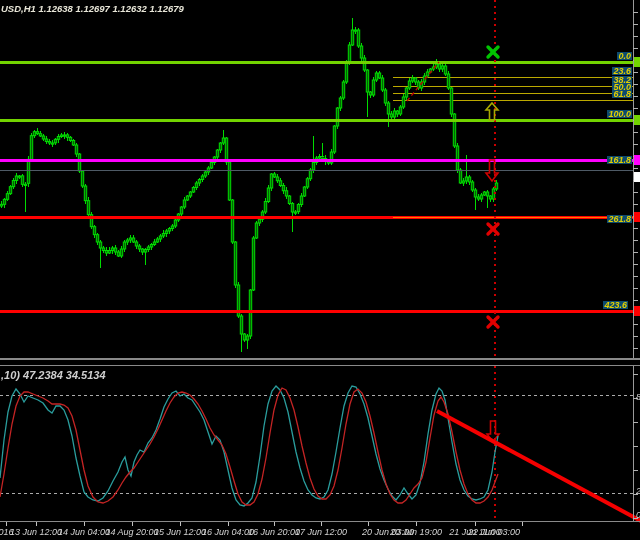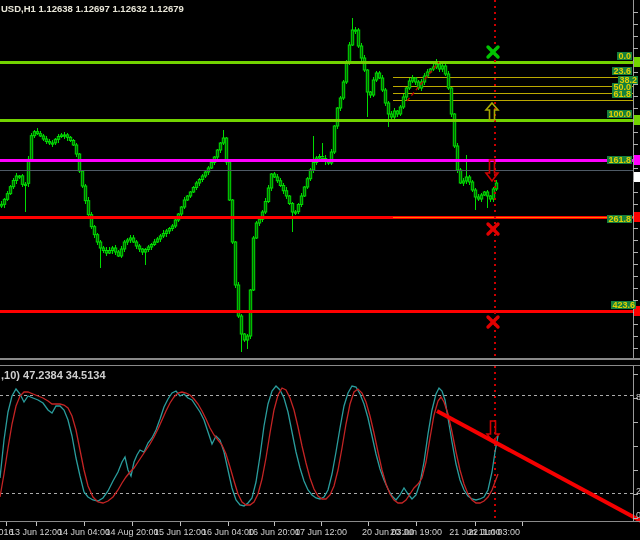--- a/index.html
+++ b/index.html
@@ -1,21 +1,21 @@
 <!DOCTYPE html>
 <html><head>
 <meta charset="utf-8">
 <style>
   html,body{margin:0;padding:0;background:#000;}
   .chart{position:relative;width:640px;height:540px;background:#000;overflow:hidden;
-         font-family:"Liberation Sans",sans-serif;}
+         font-family:"Liberation Sans",sans-serif;font-style:italic;}
   #cv{position:absolute;left:0;top:0;}
   .title{position:absolute;left:1px;top:3px;font-size:9.5px;font-weight:bold;color:#E8E6D8;white-space:nowrap;}
   .ind-label{position:absolute;left:1px;top:369px;font-size:11px;font-weight:bold;color:#CFCFCF;white-space:nowrap;}
-  .fib-label{position:absolute;font-size:9px;font-weight:bold;line-height:8px;background:#15803d;padding:0 1px;white-space:nowrap;}
+  .fib-label{position:absolute;font-size:9px;font-weight:bold;line-height:8px;background:#0c4a6e;padding:0 1px;white-space:nowrap;}
   .time-label{position:absolute;top:527px;font-size:9px;color:#D2D2D2;white-space:nowrap;transform:translateX(-50%);}
   .scale-digit{position:absolute;left:636px;font-size:9px;color:#D2D2D2;}
   .sep{position:absolute;left:0;width:640px;background:#000;}
   .sep-ind{top:358px;height:5px;border-top:2px solid #8a8a8a;border-bottom:1px solid #8a8a8a;}
   .sep-axis{top:521px;height:1px;background:#8a8a8a;}
 </style>
 </head>
 <body>
 
 <div class="chart">
@@ -449,27 +449,27 @@
         <line x1="522.5" x2="522.5" y1="521" y2="526" stroke="#c0c0c0" stroke-width="1" shape-rendering="crispEdges"></line>
       </g>
     </svg>
   <div class="title">USD,H1  1.12638 1.12697 1.12632 1.12679</div>
   <div class="sep sep-ind"></div>
   <div class="ind-label">,10) 47.2384 34.5134</div>
   <div class="sep sep-axis"></div>
   <div id="fib-labels">
       <span class="fib-label" style="top: 52px; right: 8px; color: rgb(227, 207, 0);">0.0</span>
       <span class="fib-label" style="top: 67px; right: 8px; color: rgb(227, 207, 0);">23.6</span>
-      <span class="fib-label" style="top: 76px; right: 2px; color: rgb(227, 207, 0);">38.2</span>
+      <span class="fib-label" style="top: 76px; right: 8px; color: rgb(227, 207, 0);">38.2</span>
       <span class="fib-label" style="top: 83px; right: 8px; color: rgb(227, 207, 0);">50.0</span>
       <span class="fib-label" style="top: 90px; right: 8px; color: rgb(227, 207, 0);">61.8</span>
       <span class="fib-label" style="top: 110px; right: 8px; color: rgb(227, 207, 0);">100.0</span>
       <span class="fib-label" style="top: 156px; right: 8px; color: rgb(227, 207, 0);">161.8</span>
       <span class="fib-label" style="top: 215px; right: 8px; color: rgb(227, 207, 0); text-align: right;">261.8</span>
-      <span class="fib-label" style="top: 301px; right: 4px; color: rgb(227, 207, 0); margin-left: 12px;">423.6</span>
+      <span class="fib-label" style="top: 301px; right: 12px; color: rgb(227, 207, 0); margin-left: 12px;">423.6</span>
     </div>
   <div id="scale-labels">
       <span class="scale-digit" style="top: 392px;">8</span>
       <span class="scale-digit" style="top: 486px;">2</span>
       <span class="scale-digit" style="top: 510px;">0</span>
     </div>
   <div id="time-axis">
       <span class="time-label" style="left: 6px;">016</span>
       <span class="time-label" style="left: 36px;">13 Jun 12:00</span>
       <span class="time-label" style="left: 84px;">14 Jun 04:00</span>

